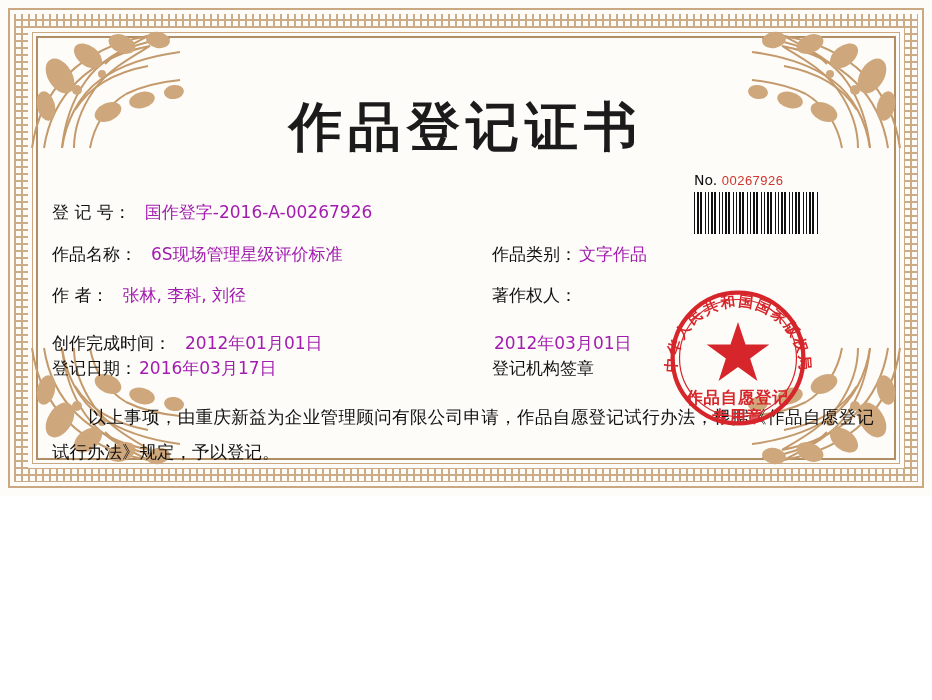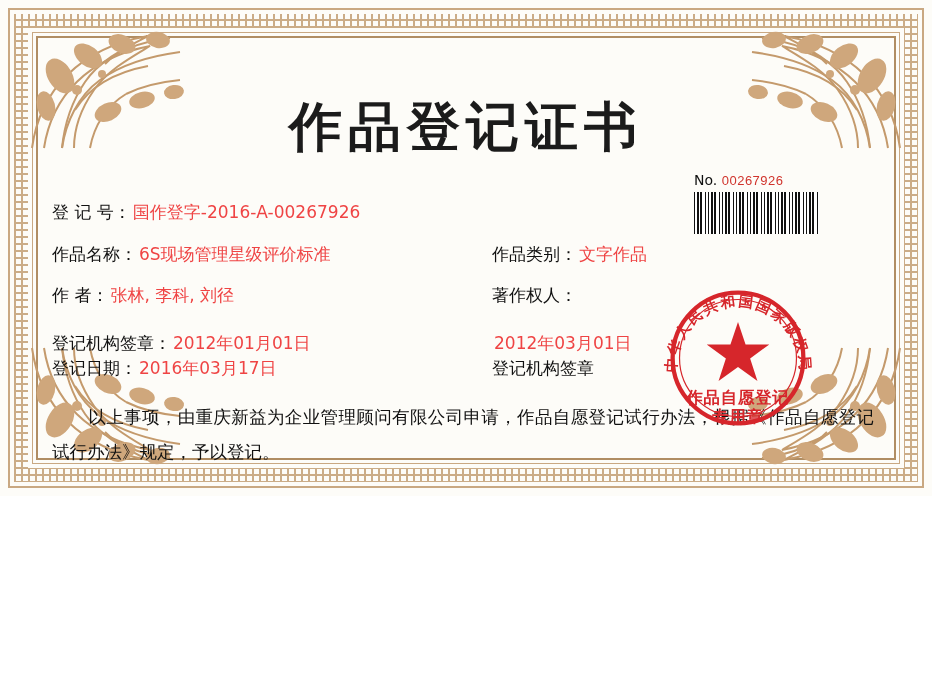--- a/index.html
+++ b/index.html
@@ -125,29 +125,29 @@
     line-height: 1.5;
   }
   .row {
     display: flex;
     margin-bottom: 16px;
   }
   .col {
     display: flex;
     align-items: flex-start;
   }
-  .col.left  { width: 440px; flex: 0 0 440px; }
+  .col.left  { width: 440px; flex: 0 0 440px; gap: 12px; }
   .col.right { flex: 1 1 auto; }
 
   .label {
     white-space: nowrap;
     color: #111;
   }
   .value {
-    color: #ef4444;
+    color: #a21caf;
     margin-left: 2px;
   }
 
   .body-text {
     margin-top: 44px;
     font-size: 17.5px;
     line-height: 2.0;
     color: #111;
     text-align: justify;
     padding-right: 6px;
@@ -325,21 +325,21 @@
           <span class="label">作    者：</span>
           <span class="value">张林, 李科, 刘径</span>
         </div>
         <div class="col right">
           <span class="label">著作权人：</span>
         </div>
       </div>
 
       <div class="row" style="margin-top:22px;">
         <div class="col left">
-          <span class="label">登记机构签章：</span>
+          <span class="label">创作完成时间：</span>
           <span class="value">2012年01月01日</span>
         </div>
         <div class="col right">
           <span class="value">2012年03月01日</span>
         </div>
       </div>
 
     </div>
 
     <div class="body-text">

